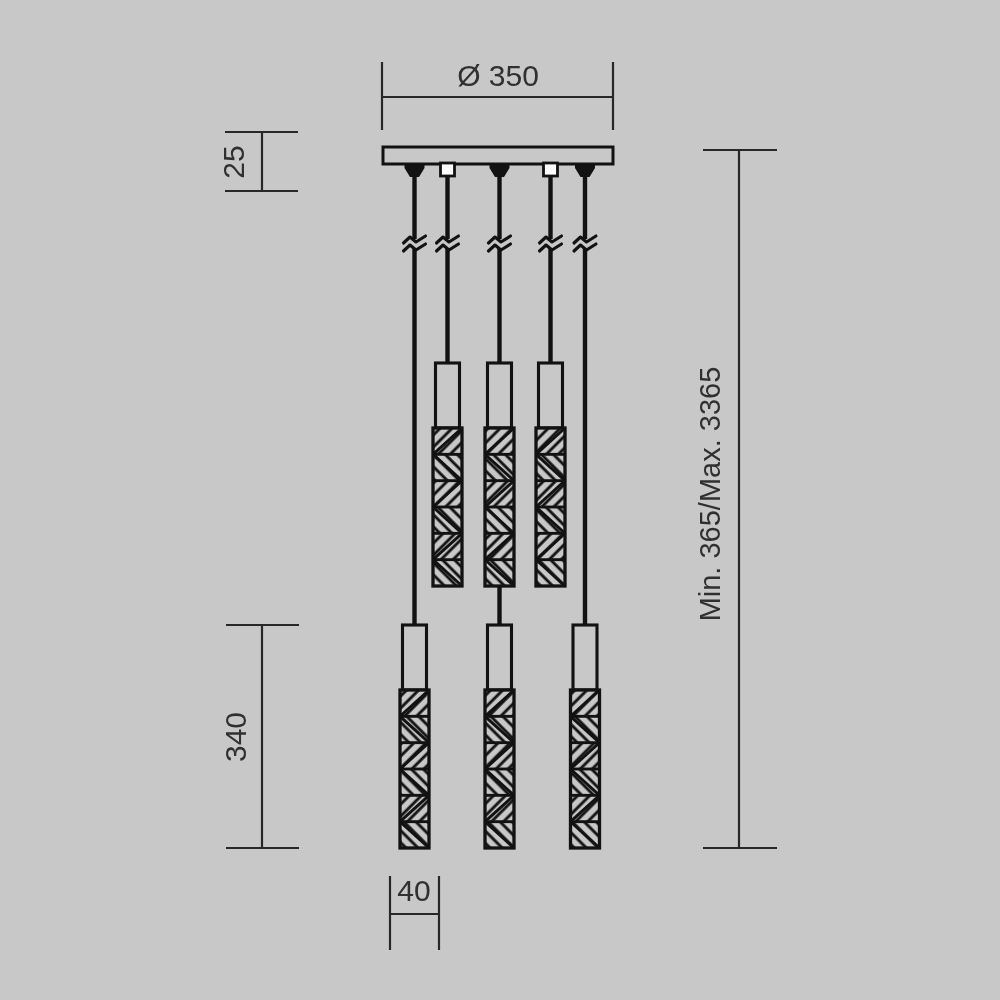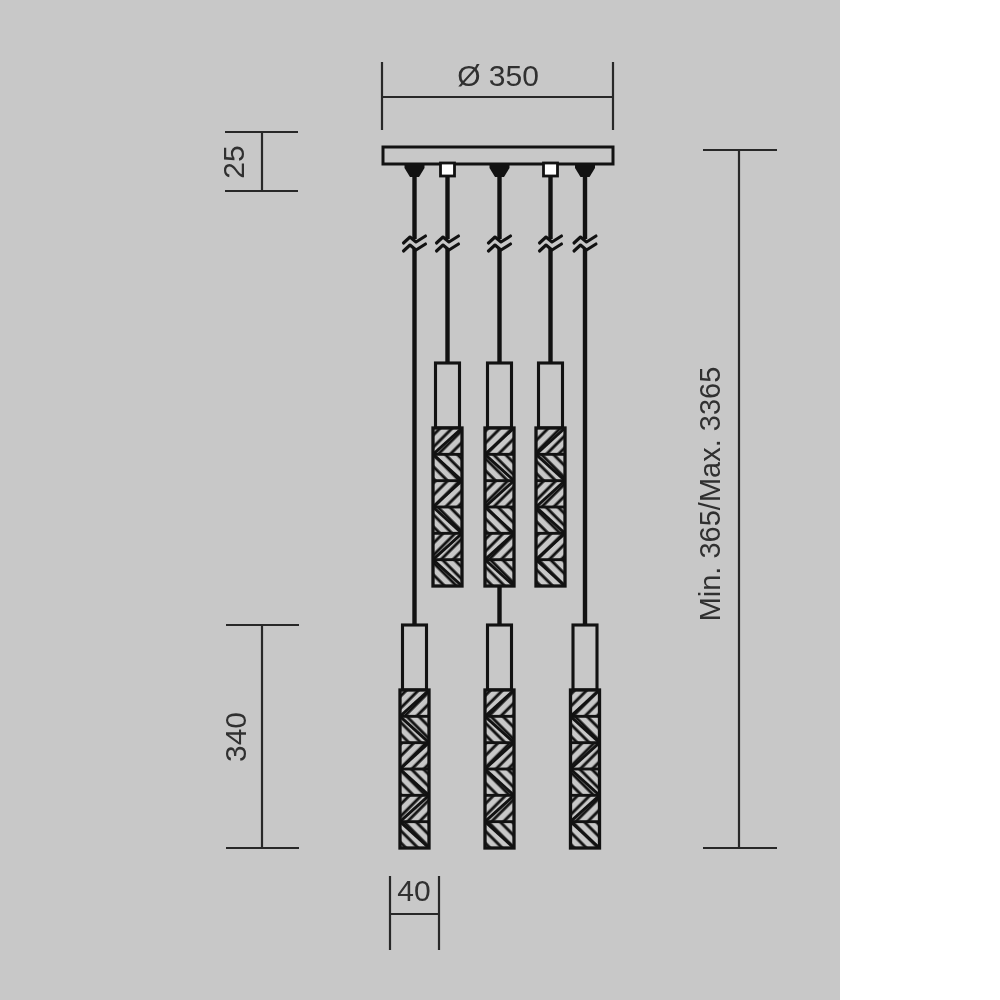--- a/index.html
+++ b/index.html
@@ -1,18 +1,18 @@
 <!DOCTYPE html>
 <html style="--bg: #c8c8c8; --line: #121212; --dimc: #282828; --text: #303030;"><head>
 <meta charset="utf-8">
 <style>
   html,body{margin:0;padding:0;background:#fff;}
   .stage{
     position:relative;
-    width:840px;height:1000px;
+    width:1000px;height:1000px;
     background:var(--bg,#c8c8c8);
     overflow:hidden;
   }
   svg{display:block;}
   .ln{stroke:var(--line,#121212);}
   .dim{stroke:var(--dimc,#282828);stroke-width:2.2;fill:none;}
   .lbl{
     fill:var(--text,#303030);
     font-family:"Liberation Sans","DejaVu Sans",sans-serif;
     font-size:30px;

